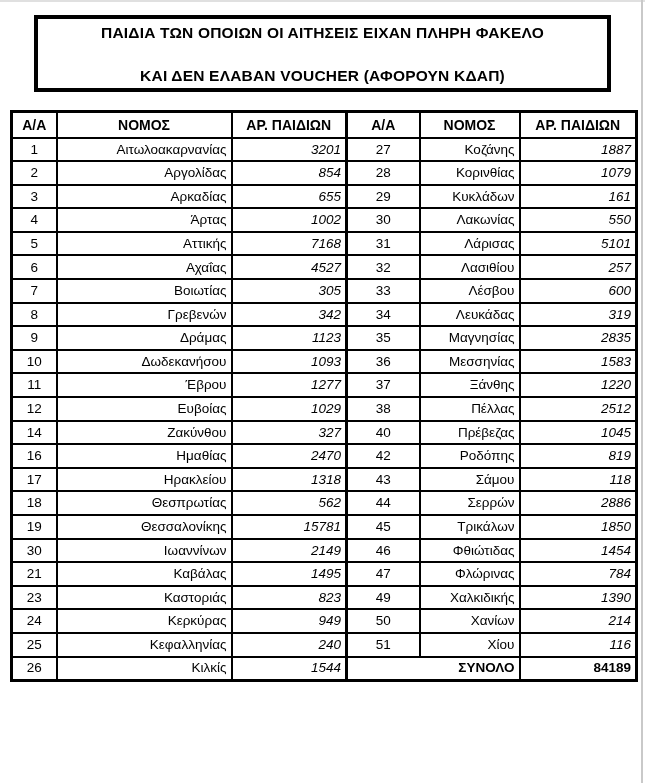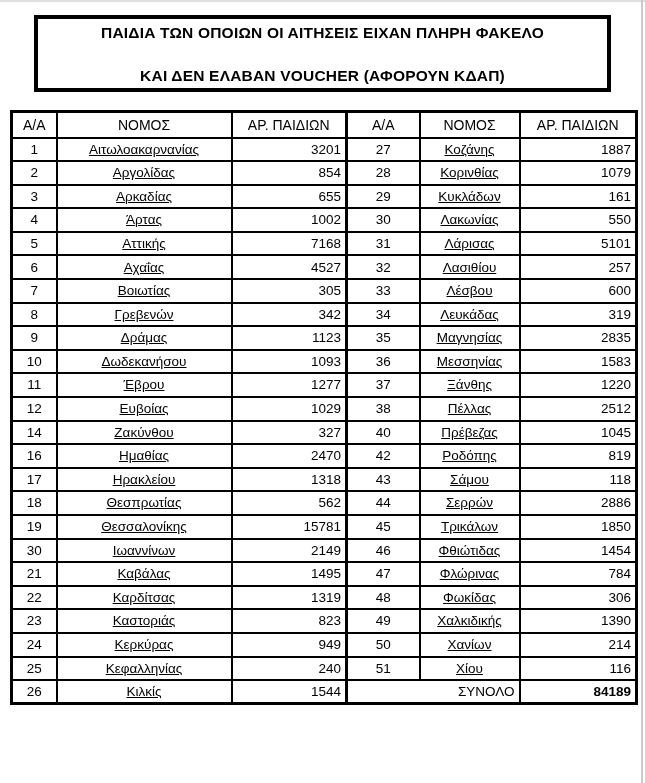--- a/index.html
+++ b/index.html
@@ -61,31 +61,31 @@
   .data-table th, .data-table td {
     border: 2px solid #000000;
     font-size: 13.5px;
     line-height: 1;
     padding: 0 4px;
     height: 23.6px;
     overflow: hidden;
     white-space: nowrap;
   }
   .data-table th {
-    font-weight: normal;
+    font-weight: bold;
     text-align: center;
     height: 26px;
     font-size: 14px;
   }
   .c-aa   { text-align: center; }
-  .c-nomos{ text-align: center; text-decoration: underline; }
-  .c-num  { text-align: right; }
+  .c-nomos{ text-align: right; }
+  .c-num  { text-align: right; font-style: italic; }
   .mid    { border-left: 3px solid #000000 !important; }
   .total-label {
-    font-weight: normal;
+    font-weight: bold;
     text-align: right;
     margin-left: 41px;
   }
   .total-value {
     font-weight: bold;
     text-align: right;
   }
 </style>
 </head>
 <body>
@@ -265,28 +265,20 @@
         </tr>
         <tr>
           <td class="c-aa">21</td>
           <td class="c-nomos">Καβάλας</td>
           <td class="c-num">1495</td>
           <td class="c-aa mid">47</td>
           <td class="c-nomos">Φλώρινας</td>
           <td class="c-num">784</td>
         </tr>
         <tr>
-          <td class="c-aa">22</td>
-          <td class="c-nomos">Καρδίτσας</td>
-          <td class="c-num">1319</td>
-          <td class="c-aa mid">48</td>
-          <td class="c-nomos">Φωκίδας</td>
-          <td class="c-num">306</td>
-        </tr>
-        <tr>
           <td class="c-aa">23</td>
           <td class="c-nomos">Καστοριάς</td>
           <td class="c-num">823</td>
           <td class="c-aa mid">49</td>
           <td class="c-nomos">Χαλκιδικής</td>
           <td class="c-num">1390</td>
         </tr>
         <tr>
           <td class="c-aa">24</td>
           <td class="c-nomos">Κερκύρας</td>

